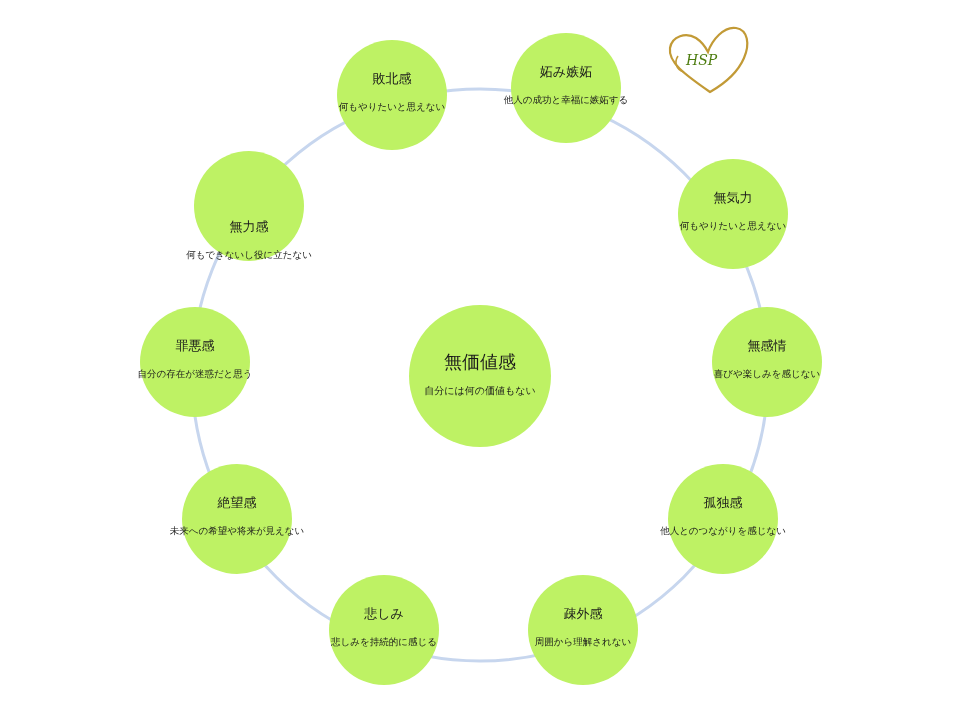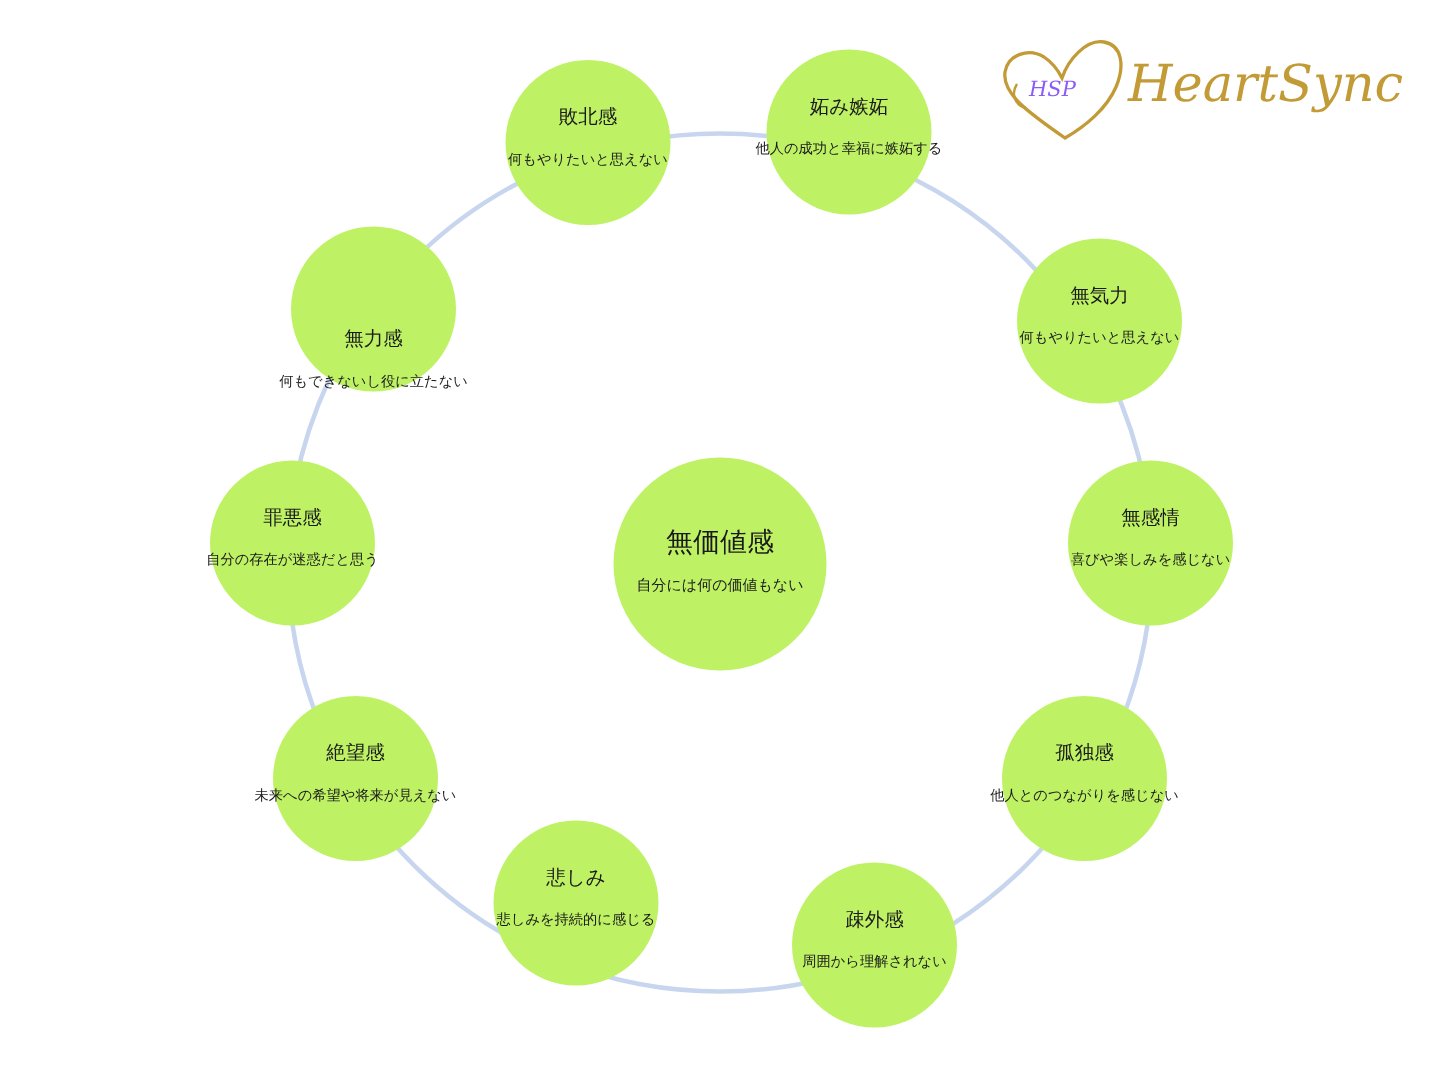--- a/index.html
+++ b/index.html
@@ -10,36 +10,35 @@
       display: flex; flex-direction: column; align-items: center; justify-content: center; }
     .node .title { font-size: 13px; line-height: 16px; white-space: nowrap; margin-top: -6px; }
     .node .desc { font-size: 9.5px; line-height: 12px; white-space: nowrap; margin-top: 14px; }
     .node.center .title { font-size: 18px; line-height: 22px; margin-top: -4px; }
     .node.center .desc { font-size: 10px; margin-top: 12px; }
     .logo { position: absolute; left: 664px; top: 22px; width: 272px; height: 76px; }
     .logo-text { position: absolute; left: 88px; top: 14px; font-family: "DejaVu Serif", "Liberation Serif", serif;
       font-style: italic; font-size: 34px; color: #c29a36; letter-spacing: 0px; white-space: nowrap; }
     .logo-mark { position: absolute; left: 0; top: 0; width: 92px; height: 76px; }
     .logo-mark-text { position: absolute; left: 22px; top: 30px; font-family: "DejaVu Serif", "Liberation Serif", serif;
-      font-style: italic; font-size: 14px; color: #8b5cf6; }
+      font-style: italic; font-size: 14px; color: #4d7c0f; }
   </style>
 </head>
 <body>
 
 <svg id="ring" viewBox="0 0 960 720">
   <ellipse cx="480" cy="375" rx="288" ry="286" fill="none" stroke="#c7d6ee" stroke-width="3"></ellipse>
 </svg>
 
 <div class="logo">
   <svg class="logo-mark" viewBox="0 0 92 76">
     <path d="M46 70 C20 52 4 40 6 26 C8 14 22 10 32 16 C38 20 42 26 44 30 C48 18 60 4 72 6 C84 8 86 22 80 36 C74 50 60 62 46 70 Z" fill="none" stroke="#c29a36" stroke-width="2.2"></path>
     <path d="M14 34 C10 40 12 48 20 50" fill="none" stroke="#c29a36" stroke-width="1.6"></path>
   </svg>
   <span class="logo-mark-text">HSP</span>
-  <span class="logo-text">HeartSync</span>
 </div>
 
 <div class="node center" style="left:409px; top:305px; width:142px; height:142px;text-align:right;">
   <span class="title">無価値感</span>
   <span class="desc">自分には何の価値もない</span>
 </div>
 
 <div class="node" style="left:511px; top:33px; width:110px; height:110px;">
   <span class="title">妬み嫉妬</span>
   <span class="desc">他人の成功と幸福に嫉妬する</span>
@@ -58,21 +57,21 @@
 <div class="node" style="left:668px; top:464px; width:110px; height:110px;">
   <span class="title">孤独感</span>
   <span class="desc">他人とのつながりを感じない</span>
 </div>
 
 <div class="node" style="left:528px; top:575px; width:110px; height:110px;">
   <span class="title">疎外感</span>
   <span class="desc">周囲から理解されない</span>
 </div>
 
-<div class="node" style="left:329px; top:547px; width:110px; height:110px;">
+<div class="node" style="left:329px; top:575px; width:110px; height:110px;">
   <span class="title">悲しみ</span>
   <span class="desc">悲しみを持続的に感じる</span>
 </div>
 
 <div class="node" style="left:182px; top:464px; width:110px; height:110px;">
   <span class="title">絶望感</span>
   <span class="desc">未来への希望や将来が見えない</span>
 </div>
 
 <div class="node" style="left:140px; top:307px; width:110px; height:110px;">

